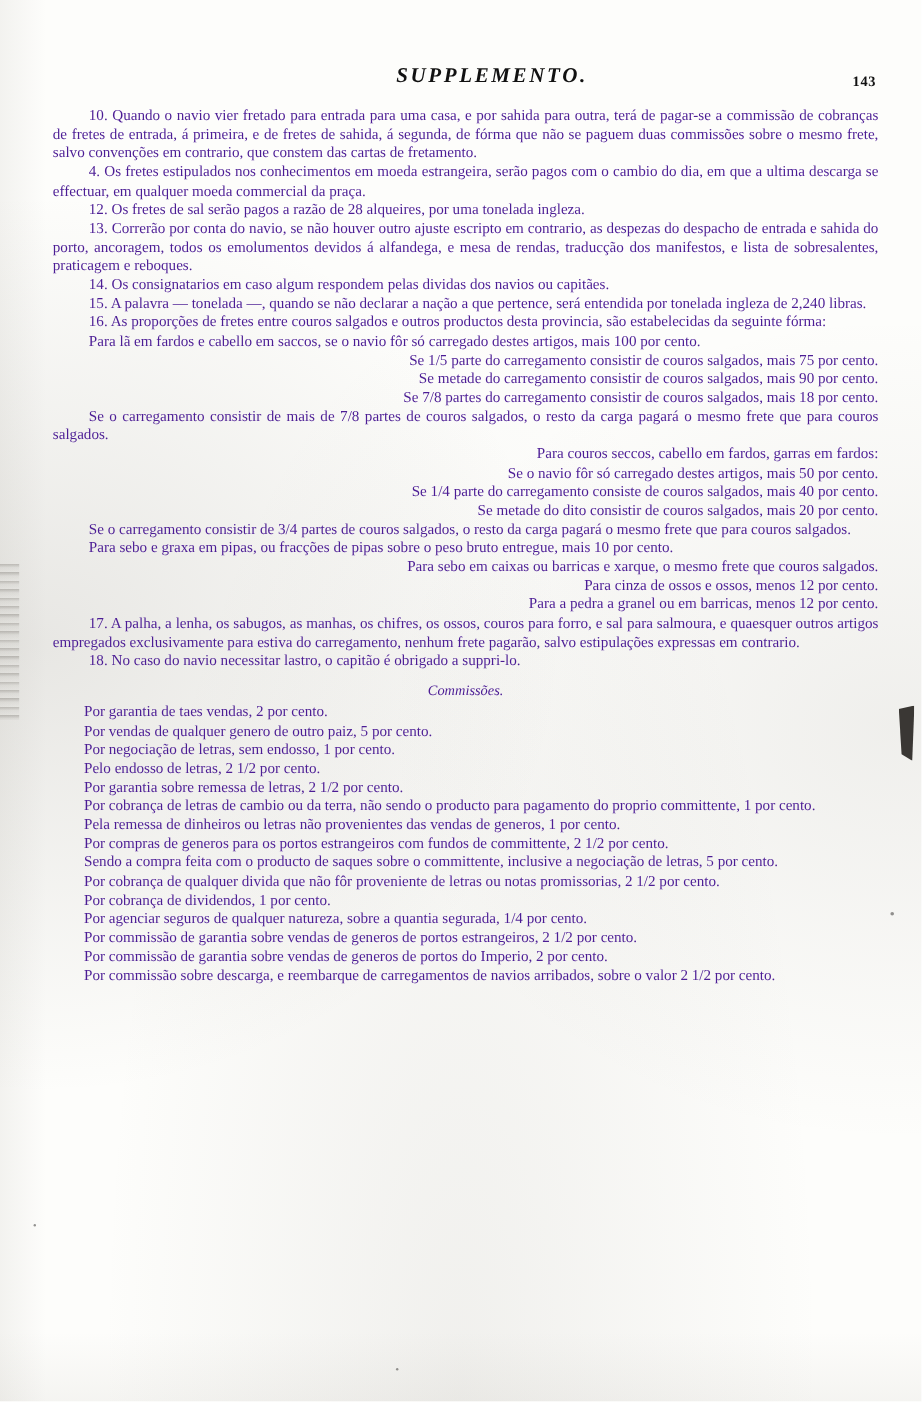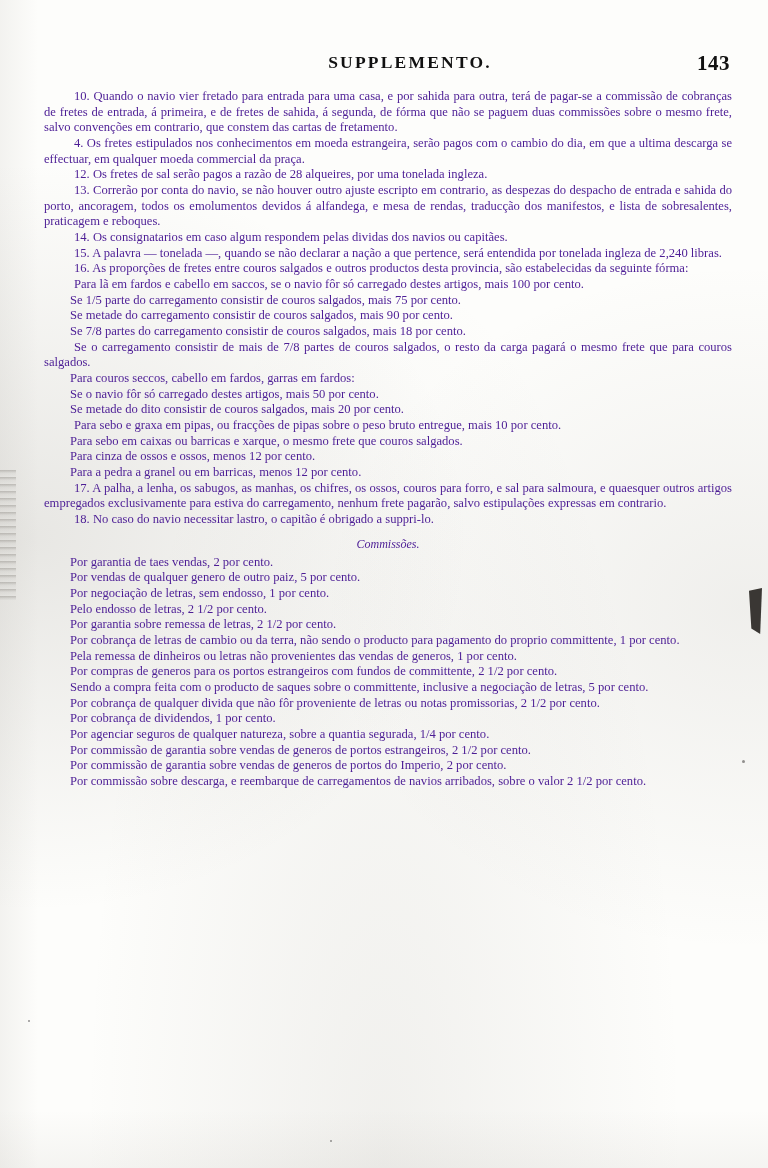--- a/index.html
+++ b/index.html
@@ -45,46 +45,47 @@
     margin-bottom: 16px;
   }
   .header-title {
     font-family: "Liberation Serif", serif;
     font-weight: bold;
     font-size: 17.5px;
     letter-spacing: 2.2px;
     color: #111;
     text-align: center;
     margin-left: 44px;
+    font-style: italic;
   }
   .page-number {
     position: absolute;
     right: 2px;
     bottom: -3px;
     font-family: "Liberation Serif", serif;
     font-weight: bold;
-    font-size: 21px;
+    font-size: 12px;
     letter-spacing: 0.5px;
     color: #111;
   }
   .body-text {
     font-size: 12.6px;
     line-height: 1.245;
     text-align: justify;
     color: #4c1d95;
   }
   p.para {
     margin: 0;
     text-indent: 30px;
     text-align: justify;
   }
   p.flush {
     margin: 0;
     text-indent: 26px;
-    text-align: left;
+    text-align: right;
   }
   .sect-title {
     margin: 9px 0 3px 0;
     text-align: center;
     font-style: italic;
     font-size: 12px;
   }
   .commissions p {
     margin: 0;
     text-indent: 26px;
@@ -155,21 +156,23 @@
       </div>
 
       <div>
         <p class="para">Para lã em fardos e cabello em saccos, se o navio fôr só carregado destes artigos, mais 100 por cento.</p>
         <p class="flush">Se 1/5 parte do carregamento consistir de couros salgados, mais 75 por cento.</p>
         <p class="flush">Se metade do carregamento consistir de couros salgados, mais 90 por cento.</p>
         <p class="flush">Se 7/8 partes do carregamento consistir de couros salgados, mais 18 por cento.</p>
         <p class="para">Se o carregamento consistir de mais de 7/8 partes de couros salgados, o resto da carga pagará o mesmo frete que para couros salgados.</p>
         <p class="flush">Para couros seccos, cabello em fardos, garras em fardos:</p>
         <p class="flush">Se o navio fôr só carregado destes artigos, mais 50 por cento.</p>
+        <p class="flush">Se 1/4 parte do carregamento consiste de couros salgados, mais 40 por cento.</p>
         <p class="flush">Se metade do dito consistir de couros salgados, mais 20 por cento.</p>
+        <p class="para">Se o carregamento consistir de 3/4 partes de couros salgados, o resto da carga pagará o mesmo frete que para couros salgados.</p>
         <p class="para">Para sebo e graxa em pipas, ou fracções de pipas sobre o peso bruto entregue, mais 10 por cento.</p>
         <p class="flush">Para sebo em caixas ou barricas e xarque, o mesmo frete que couros salgados.</p>
         <p class="flush">Para cinza de ossos e ossos, menos 12 por cento.</p>
         <p class="flush">Para a pedra a granel ou em barricas, menos 12 por cento.</p>
       </div>
 
       <div>
         <p class="para">17. A palha, a lenha, os sabugos, as manhas, os chifres, os ossos, couros para forro, e sal para salmoura, e quaesquer outros artigos empregados exclusivamente para estiva do carregamento, nenhum frete pagarão, salvo estipulações expressas em contrario.</p>
         <p class="para">18. No caso do navio necessitar lastro, o capitão é obrigado a suppri-lo.</p>
       </div>

